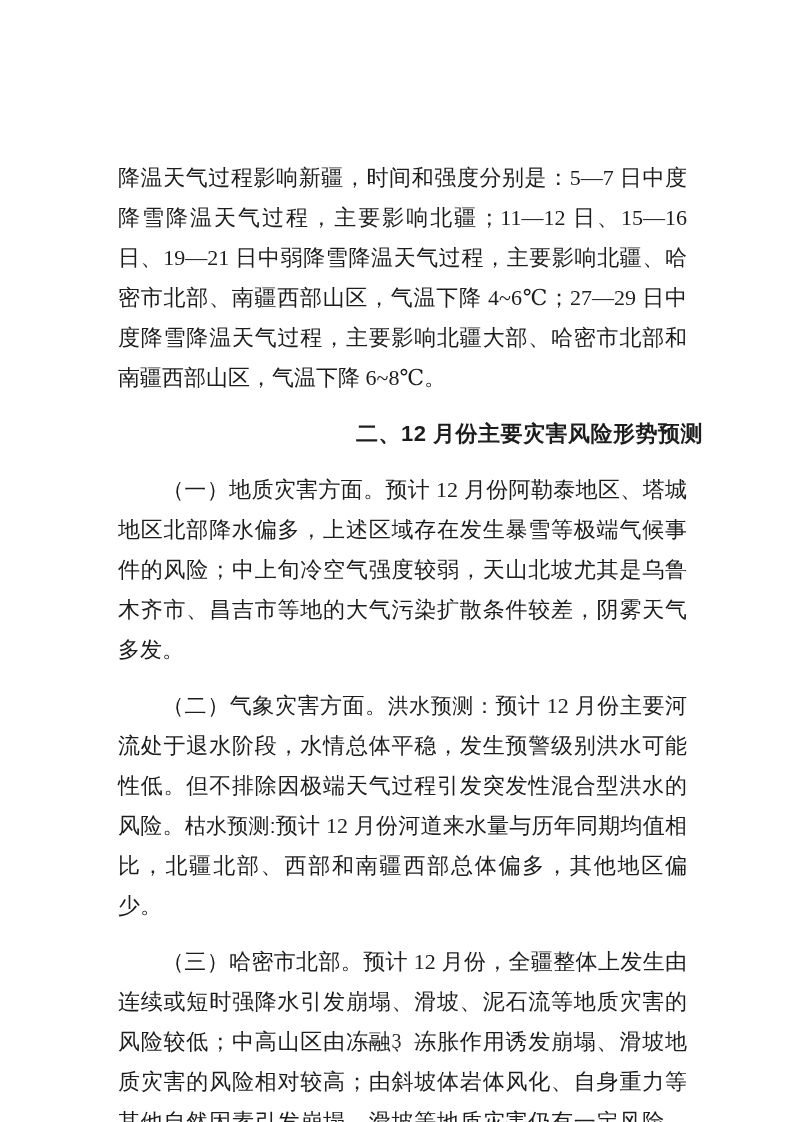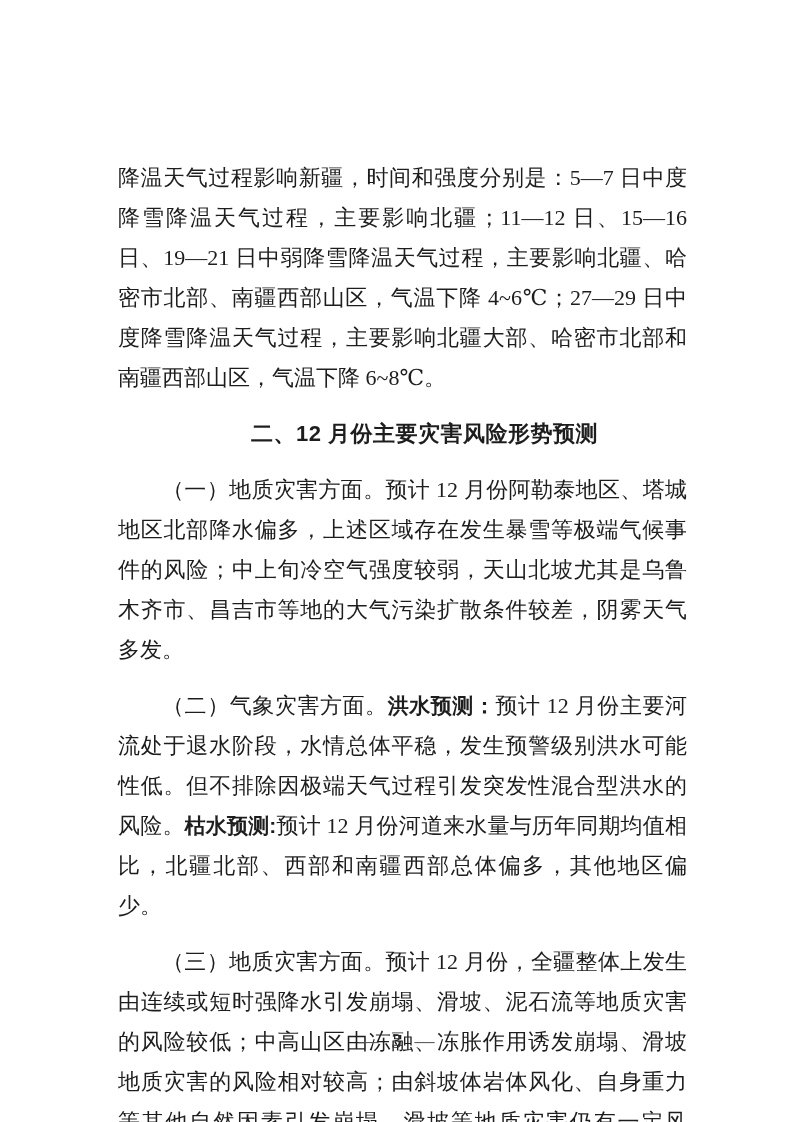--- a/index.html
+++ b/index.html
@@ -33,31 +33,31 @@
   .para.no-indent {
     text-indent: 0;
   }
   .heading {
     margin: 0;
     font-size: 22px;
     line-height: 40px;
     text-indent: 2em;
     font-family: "Liberation Sans", "DejaVu Sans", sans-serif;
     font-weight: 700;
-    text-align: center;
+    text-align: right;
     letter-spacing: 0.5px;
   }
   
   .kai {
     font-family: "Liberation Serif", "DejaVu Serif", serif;
   }
   
   .hei {
     font-family: "Liberation Sans", "DejaVu Sans", sans-serif;
-    font-weight: 700;
+    font-weight: 400;
     font-size: 21px;
   }
   .page-footer {
     position: absolute;
     left: 0;
     right: 0;
     top: 1026px;
     text-align: center;
     font-size: 20px;
     line-height: 30px;
@@ -79,18 +79,18 @@
   <div class="doc-body">
 
     <p class="para no-indent">降温天气过程影响新疆，时间和强度分别是：5—7 日中度降雪降温天气过程，主要影响北疆；11—12 日、15—16 日、19—21 日中弱降雪降温天气过程，主要影响北疆、哈密市北部、南疆西部山区，气温下降 4~6℃；27—29 日中度降雪降温天气过程，主要影响北疆大部、哈密市北部和南疆西部山区，气温下降 6~8℃。</p>
 
     <h2 class="heading">二、12 月份主要灾害风险形势预测</h2>
 
     <p class="para"><span class="kai">（一）地质灾害方面。</span><span>预计 12 月份阿勒泰地区、塔城地区北部降水偏多，上述区域存在发生暴雪等极端气候事件的风险；中上旬冷空气强度较弱，天山北坡尤其是乌鲁木齐市、昌吉市等地的大气污染扩散条件较差，阴雾天气多发。</span></p>
 
     <p class="para"><span class="kai">（二）气象灾害方面。</span><span class="hei">洪水预测：</span><span>预计 12 月份主要河流处于退水阶段，水情总体平稳，发生预警级别洪水可能性低。但不排除因极端天气过程引发突发性混合型洪水的风险。</span><span class="hei">枯水预测:</span><span>预计 12 月份河道来水量与历年同期均值相比，北疆北部、西部和南疆西部总体偏多，其他地区偏少。</span></p>
 
-    <p class="para"><span class="kai">（三）地质灾害方面。</span><span>预计 12 月份，全疆整体上发生由连续或短时强降水引发崩塌、滑坡、泥石流等地质灾害的风险较低；中高山区由冻融、冻胀作用诱发崩塌、滑坡地质灾害的风险相对较高；由斜坡体岩体风化、自身重力等其他自然因素引发崩塌、滑坡等地质灾害仍有一定风险，同时需关注由地震引发崩塌、滑坡地质灾害的风险。</span></p>
+    <p class="para"><span class="kai">（三）哈密市北部。</span><span>预计 12 月份，全疆整体上发生由连续或短时强降水引发崩塌、滑坡、泥石流等地质灾害的风险较低；中高山区由冻融、冻胀作用诱发崩塌、滑坡地质灾害的风险相对较高；由斜坡体岩体风化、自身重力等其他自然因素引发崩塌、滑坡等地质灾害仍有一定风险，同时需关注由地震引发崩塌、滑坡地质灾害的风险。</span></p>
 
   </div>
 
   <div class="page-footer"><span class="dash">—</span><span class="pn">3</span><span class="dash">—</span></div>
 </div>
 
 </body></html>

